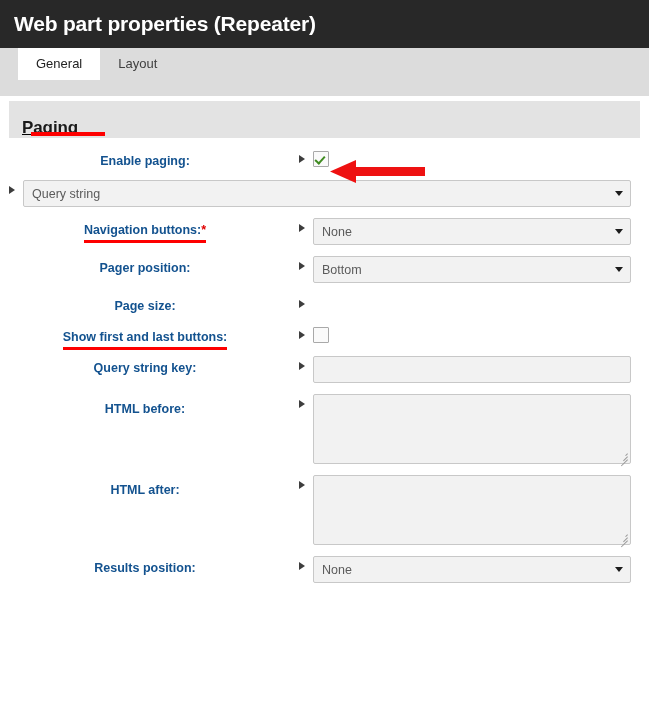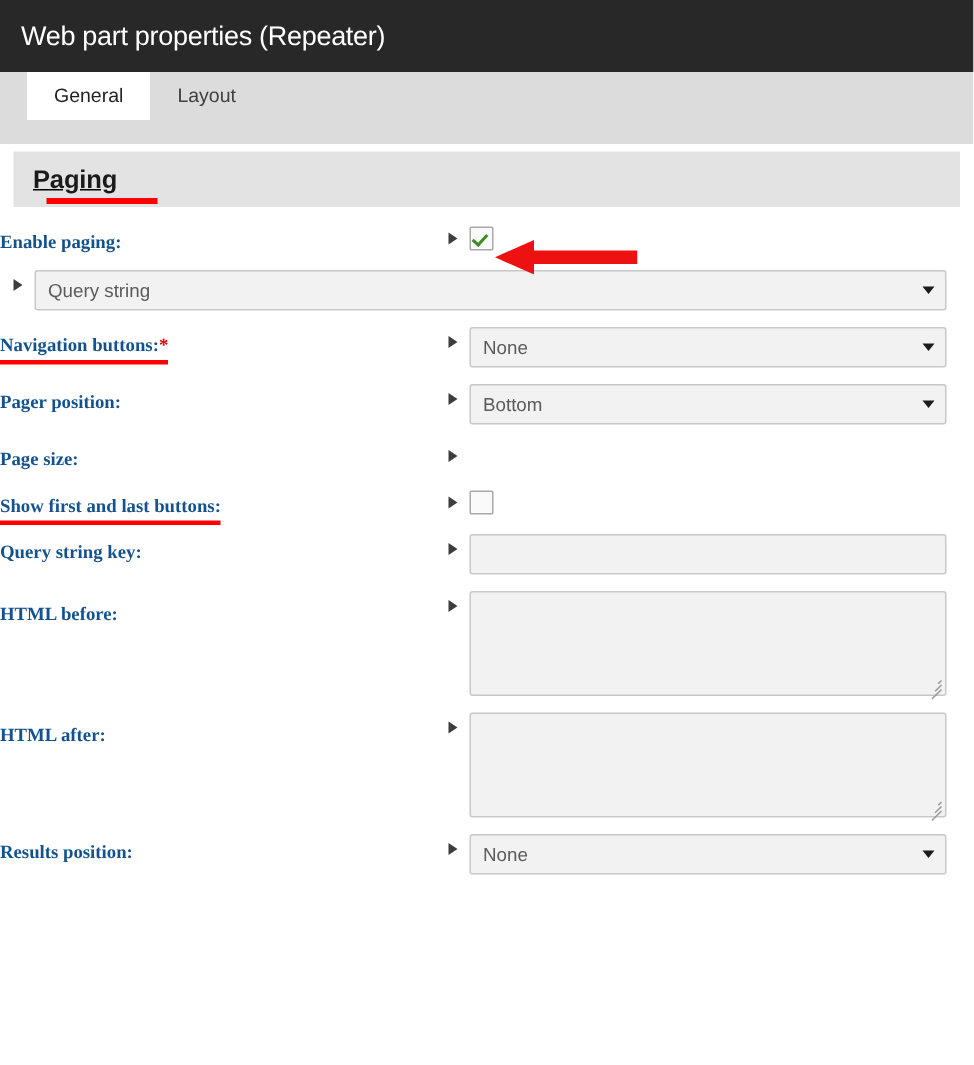--- a/index.html
+++ b/index.html
@@ -19,22 +19,22 @@
   .titlebar {
     height: 48px;
     background: #282828;
     display: flex;
     align-items: center;
     padding-left: 14px;
     box-sizing: border-box;
   }
   .titlebar-text {
     color: #ffffff;
-    font-size: 18px;
-    font-weight: normal;
+    font-size: 21px;
+    font-weight: bold;
     letter-spacing: -0.2px;
   }
 
   
   .tabstrip {
     height: 48px;
     background: #dcdcdc;
     display: flex;
     align-items: flex-start;
     padding-left: 18px;
@@ -59,21 +59,21 @@
   
   .section-wrap {
     background: #ffffff;
     padding: 5px 9px 0 9px;
     box-sizing: border-box;
   }
   .section-band {
     background: #e3e3e3;
     height: 37px;
     display: flex;
-    align-items: center;
+    align-items: flex-end;
     padding-left: 13px;
     box-sizing: border-box;
     position: relative;
     text-decoration: underline;
   }
   .section-title {
     font-size: 17px;
     font-weight: bold;
     color: #1a1a1a;
     letter-spacing: -0.1px;
@@ -93,25 +93,24 @@
   }
   .row {
     display: flex;
     align-items: flex-start;
     margin-bottom: 11px;
   }
   .label-cell {
     width: 290px;
     flex: 0 0 290px;
     display: flex;
-    justify-content: flex-start;
+    justify-content: center;
     align-items: flex-start;
     padding-top: 5px;
     box-sizing: border-box;
-    font-family: Liberation Serif, serif;
   }
   .row.tall .label-cell {
     padding-top: 8px;
   }
   .label {
     position: relative;
     font-size: 12.5px;
     font-weight: bold;
     color: #13528f;
     white-space: nowrap;

